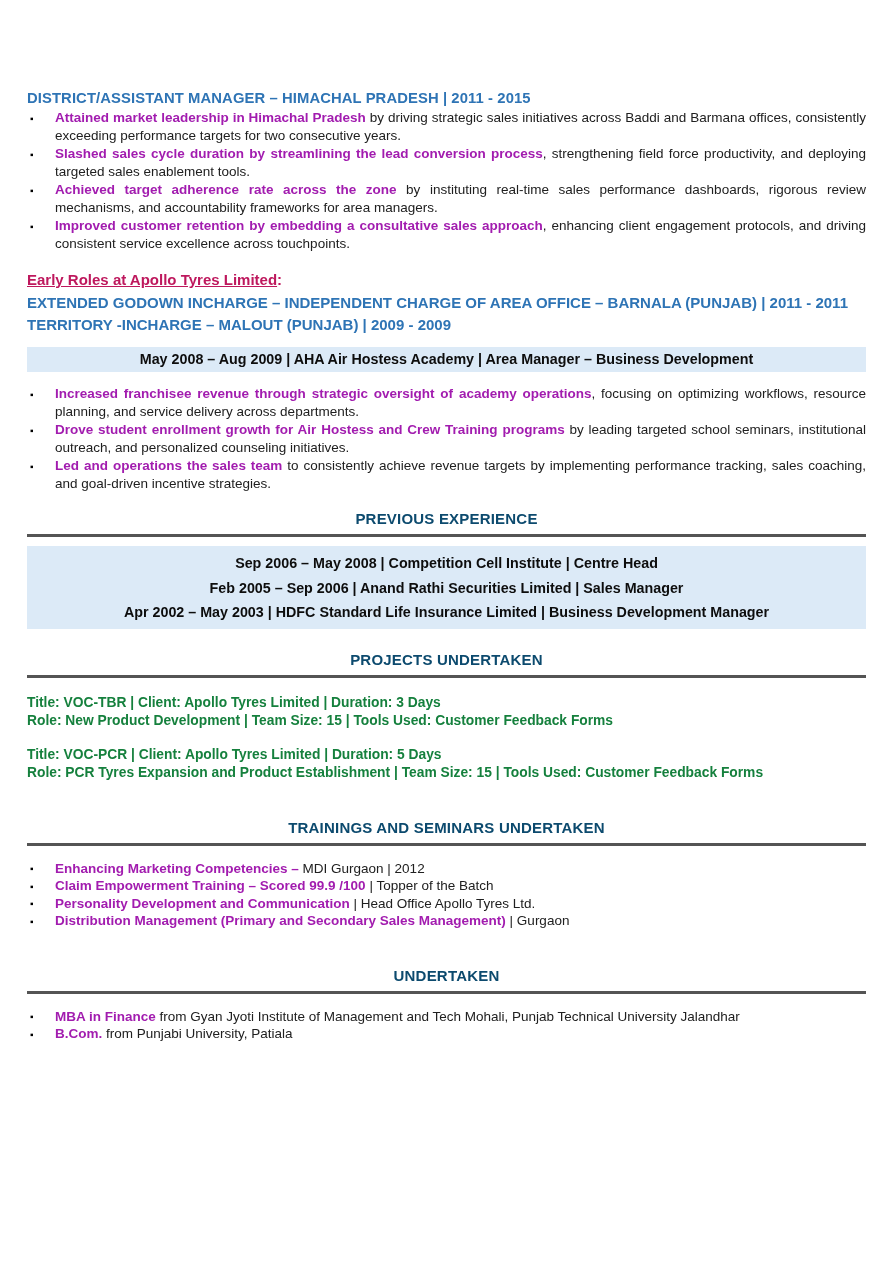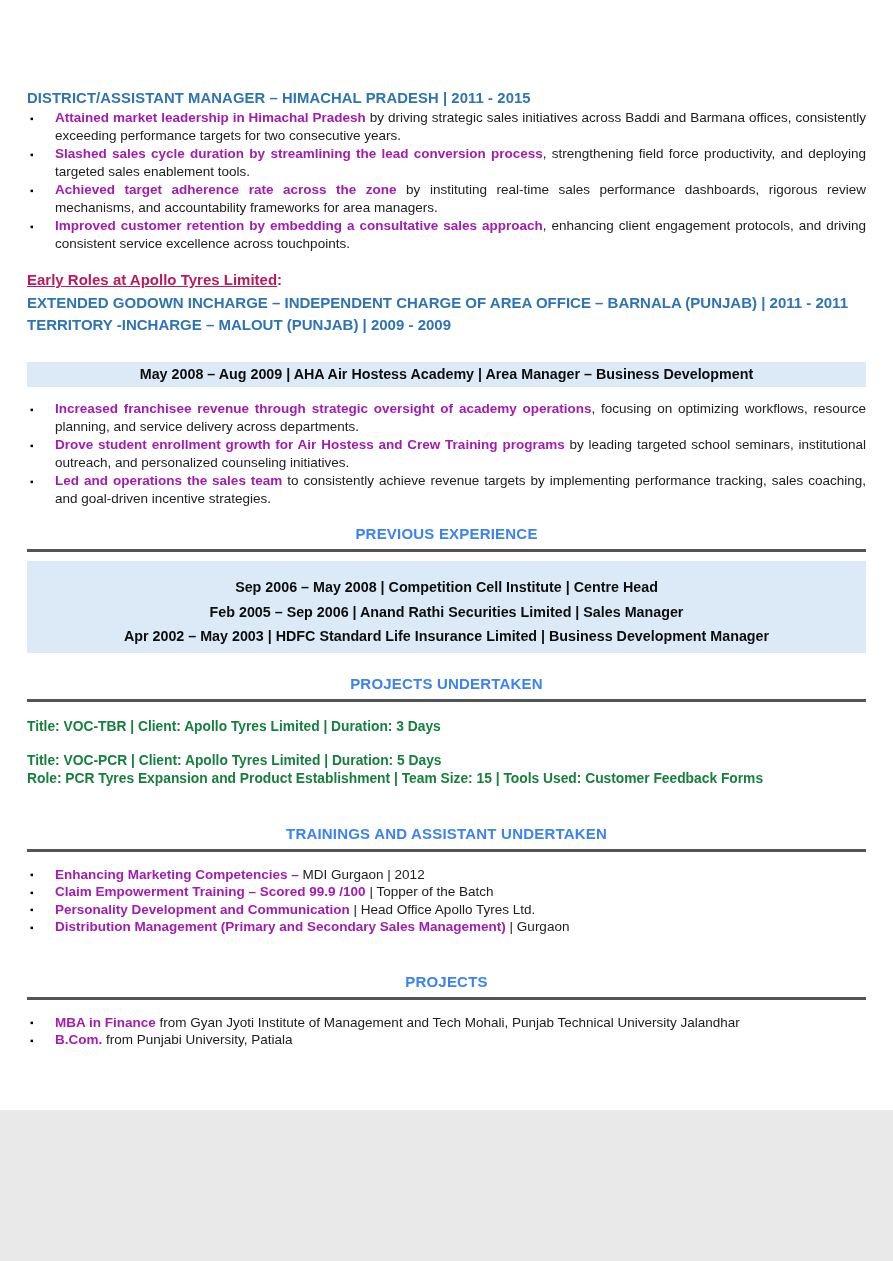--- a/index.html
+++ b/index.html
@@ -1,17 +1,17 @@
 <!DOCTYPE html>
 <html><head>
 <meta charset="utf-8">
 <style>
   html,body { margin:0; padding:0; background:#e9e9e9; }
   .page {
-    width:893px; height:1110px; margin:0 auto; background:#ffffff;
+    width:893px; height:1261px; margin:0 auto; background:#ffffff;
     font-family:"Liberation Sans","DejaVu Sans",sans-serif;
     color:#202020; overflow:hidden; position:relative; box-sizing:border-box;
     padding:90px 27px 0 27px;
   }
   b { color:#a21caf; }
   
   .role-heading {
     color:#2E74B5; font-weight:bold; font-size:14.8px; line-height:17px;
     margin:0 0 2px 0; letter-spacing:0.1px;
   }
@@ -24,27 +24,27 @@
   
   .early-h { margin-top:17px; font-size:15px; font-weight:bold; color:#be185d; line-height:19px; }
   .early-h .u { text-decoration:underline; }
   .early-roles { margin-top:3px; }
   .early-role { color:#2E74B5; font-weight:bold; font-size:15px; line-height:21.5px; }
   
   .band {
     background:#DCEAF7; text-align:center; font-weight:bold;
     font-size:14.3px; color:#0d0d0d;
   }
-  .band1 { margin-top:27px; padding:4px 16px; line-height:17px; }
-  .band2 { margin-top:9px; padding:14px 0 4px 0; }
+  .band1 { margin-top:12px; padding:4px 16px; line-height:17px; }
+  .band2 { margin-top:9px; padding:5px 0 4px 0; }
   .band2 .line { line-height:24.5px; }
   .after-band { margin-top:13px; }
   
   .sec {
-    margin-top:16px; text-align:center; color:#3b82f6; font-weight:bold;
+    margin-top:16px; text-align:center; color:#0c4a6e; font-weight:bold;
     font-size:15px; line-height:19px; padding-bottom:6px;
     border-bottom:3px solid #545454; letter-spacing:0.2px;
   }
   .sec.gap-lg { margin-top:21px; }
   .sec.gap-xl { margin-top:36px; }
   
   .proj-block { margin-top:16px; }
   .proj-line { font-weight:bold; color:#15803d; font-size:13.8px; line-height:18px; }
   .list-gap { margin-top:14px; }
 </style>
@@ -100,47 +100,48 @@
   <div class="sec">PREVIOUS EXPERIENCE</div>
   <div class="band band2">
     <div class="line">Sep 2006 – May 2008 | Competition Cell Institute | Centre Head</div>
     <div class="line">Feb 2005 – Sep 2006 | Anand Rathi Securities Limited | Sales Manager</div>
     <div class="line">Apr 2002 – May 2003 | HDFC Standard Life Insurance Limited | Business Development Manager</div>
   </div>
 
   <div class="sec gap-lg">PROJECTS UNDERTAKEN</div>
   <div class="proj-block">
     <div class="proj-line">Title: VOC-TBR | Client: Apollo Tyres Limited | Duration: 3 Days</div>
+    <div class="proj-line">Role: New Product Development | Team Size: 15 | Tools Used: Customer Feedback Forms</div>
   </div>
   <div class="proj-block">
     <div class="proj-line">Title: VOC-PCR | Client: Apollo Tyres Limited | Duration: 5 Days</div>
     <div class="proj-line">Role: PCR Tyres Expansion and Product Establishment | Team Size: 15 | Tools Used: Customer Feedback Forms</div>
   </div>
 
-  <div class="sec gap-xl">TRAININGS AND ASSISTANT UNDERTAKEN</div>
+  <div class="sec gap-xl">TRAININGS AND SEMINARS UNDERTAKEN</div>
   <div class="blist list-gap">
     <div class="bi left">
       <span class="marker">▪</span>
       <b>Enhancing Marketing Competencies –</b><span> MDI Gurgaon | 2012</span>
     </div>
     <div class="bi left">
       <span class="marker">▪</span>
       <b>Claim Empowerment Training – Scored 99.9 /100</b><span> | Topper of the Batch</span>
     </div>
     <div class="bi left">
       <span class="marker">▪</span>
       <b>Personality Development and Communication</b><span> | Head Office Apollo Tyres Ltd.</span>
     </div>
     <div class="bi left">
       <span class="marker">▪</span>
       <b>Distribution Management (Primary and Secondary Sales Management)</b><span> | Gurgaon</span>
     </div>
   </div>
 
-  <div class="sec gap-xl">PROJECTS</div>
+  <div class="sec gap-xl">UNDERTAKEN</div>
   <div class="blist list-gap">
     <div class="bi left">
       <span class="marker">▪</span>
       <b>MBA in Finance</b><span> from Gyan Jyoti Institute of Management and Tech Mohali, Punjab Technical University Jalandhar</span>
     </div>
     <div class="bi left">
       <span class="marker">▪</span>
       <b>B.Com.</b><span> from Punjabi University, Patiala</span>
     </div>
   </div>

